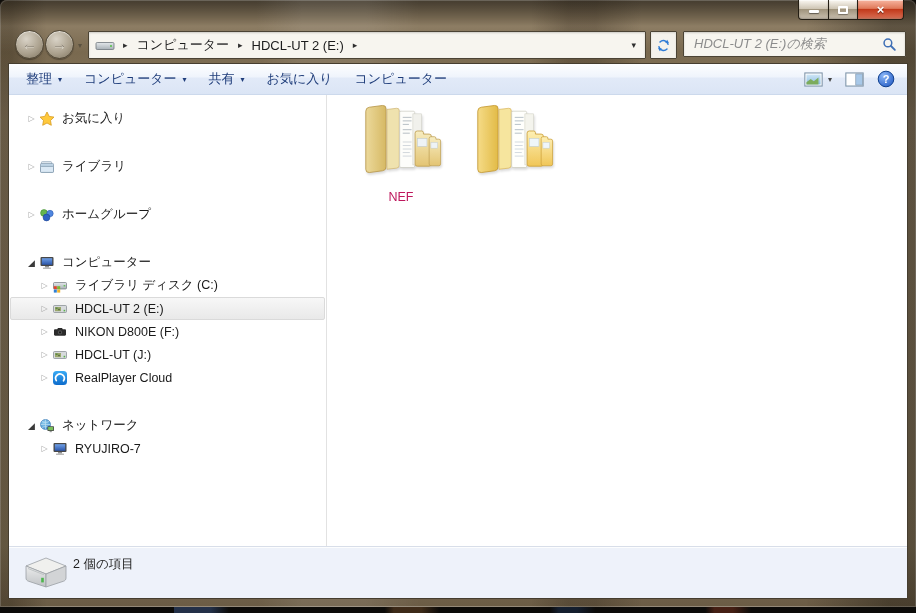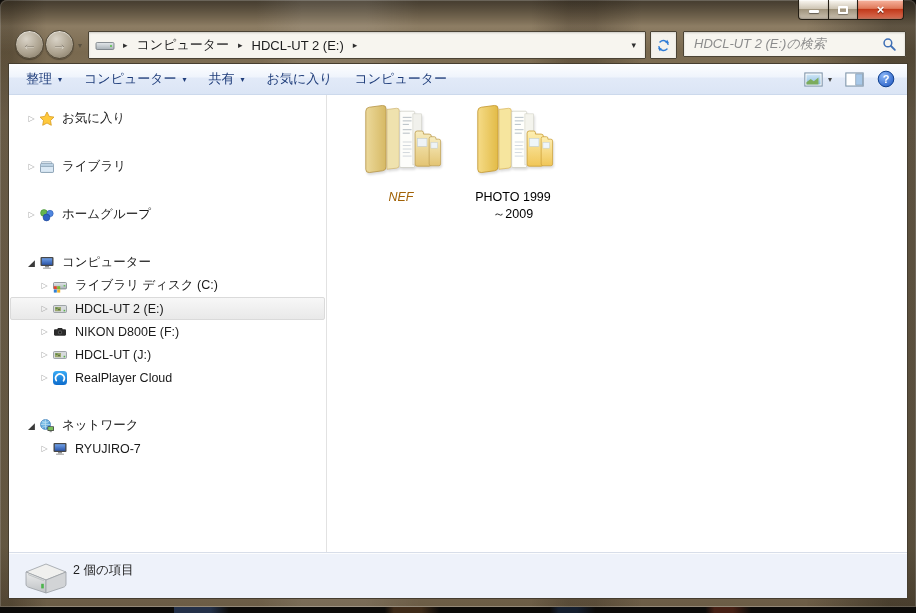--- a/index.html
+++ b/index.html
@@ -72,23 +72,23 @@
   .lvl0 { padding-left:14px; } .lvl1 { padding-left:27px; }
   .gap { margin-top:25px; }
   .sic { width:18px; height:16px; flex:none; display:flex; align-items:center; justify-content:center; margin-right:6px; }
   .srow.sel { background:linear-gradient(180deg,#f7f7f7,#e9e9e9); border-color:#dadada; }
 
   .files { position:absolute; left:342px; top:6px; display:flex; gap:12px; }
   .tile { width:100px; display:flex; flex-direction:column; align-items:center; }
   .ficon { width:88px; height:82px; filter:drop-shadow(1px 2px 1px rgba(0,0,0,.14)); }
   .ficon.sat { filter:saturate(1.35) brightness(1.01) drop-shadow(1px 2px 1px rgba(0,0,0,.14)); }
   .flabel { margin-top:6px; font-size:12.5px; line-height:17px; text-align:center; color:#000; }
-  .flabel.compressed { color:#a16207;font-style:italic; }
-
-  .details-pane { height:46px; flex:none; background:#eef2fa; border-top:1px solid #d8dee9; position:relative; }
+  .flabel.compressed { color:#be185d; }
+
+  .details-pane { height:52px; flex:none; background:#eef2fa; border-top:1px solid #d8dee9; position:relative; }
   .details-pane::before { content:""; position:absolute; left:0; right:0; top:0; height:1px; background:rgba(255,255,255,.8); }
   .hdd-big { position:absolute; left:13px; top:4px; }
   .di-text { position:absolute; left:64px; top:9px; font-size:12.5px; color:#1e1e1e; }
 
   .desktop-strip { position:absolute; left:0; top:607px; width:916px; height:6px;
     background:linear-gradient(90deg,#0c0b09 0 19%,#233048 19% 23%,#0c0b09 25% 42%,#3d2a18 43% 46%,#0b0a08 48% 60%,#141e2e 61% 63%,#0c0b09 65% 77%,#451f14 78% 80%,#0c0b09 82%); }
 </style>
 </head>
 <body>
 
@@ -411,24 +411,20 @@
           <div class="flabel compressed">
             <div>NEF</div>
           </div>
         </div>
         <div class="tile">
           <span class="ficon sat">
             <svg width="88" height="82" viewBox="0 0 100 88">
                 <use href="#folderIcon"></use>
               </svg>
           </span>
-          <div class="flabel">
-            <div>PHOTO 1999</div>
-            <div>～2009</div>
-          </div>
         </div>
       </div>
     </div>
 
     <div class="details-pane">
       <span class="hdd-big">
         <svg width="48" height="42" viewBox="0 0 48 42">
           <polygon points="4,15 24,7 44,15 24,23" fill="#f0f0ee" stroke="#9aa0a4" stroke-width=".8"></polygon>
           <path d="M4 15v12c0 1.5.8 2.6 2.4 3.2L24 36V23z" fill="url(#hdf)" stroke="#9aa0a4" stroke-width=".8"></path>
           <path d="M44 15v12c0 1.5-.8 2.6-2.4 3.2L24 36V23z" fill="#d2d4d6" stroke="#9aa0a4" stroke-width=".8"></path>

